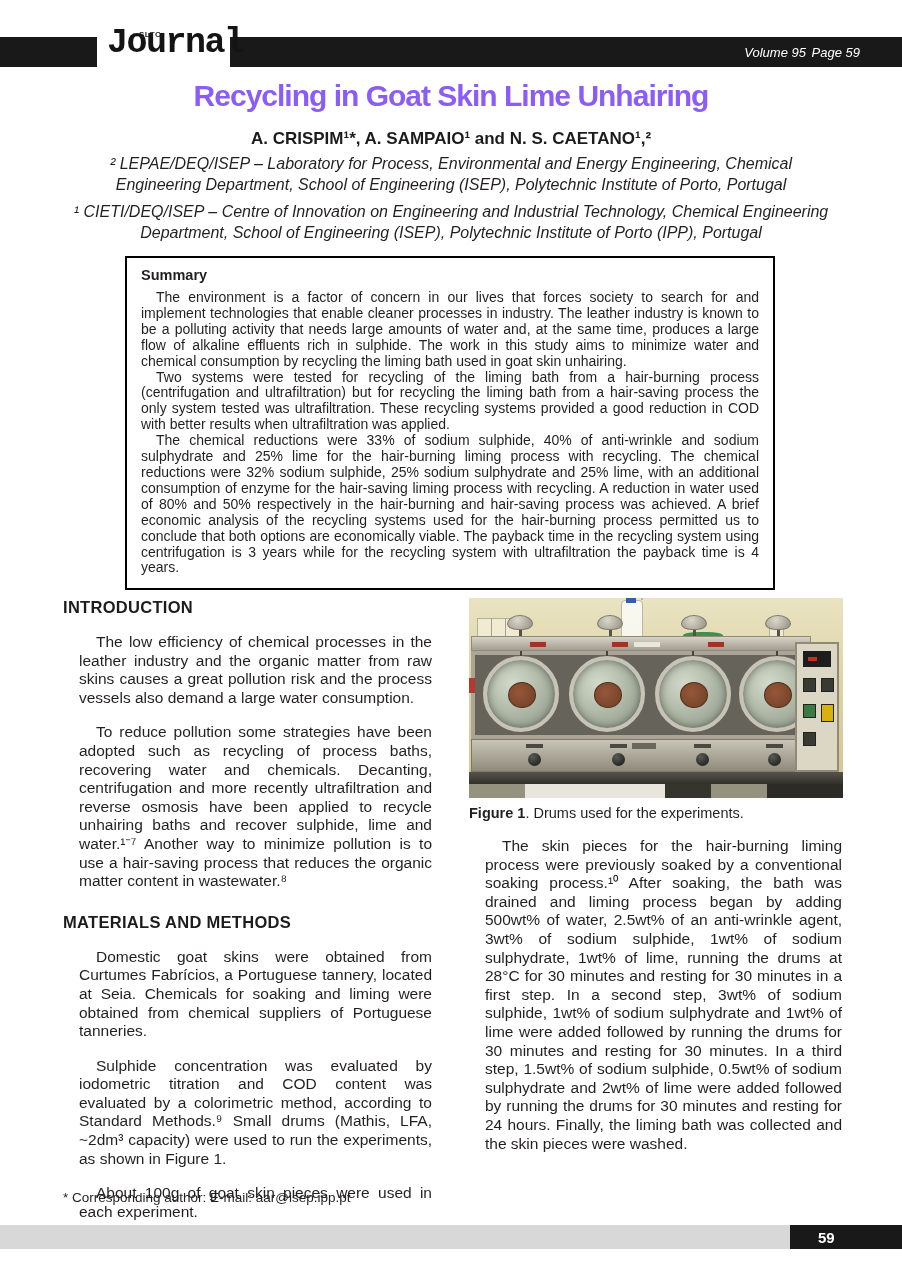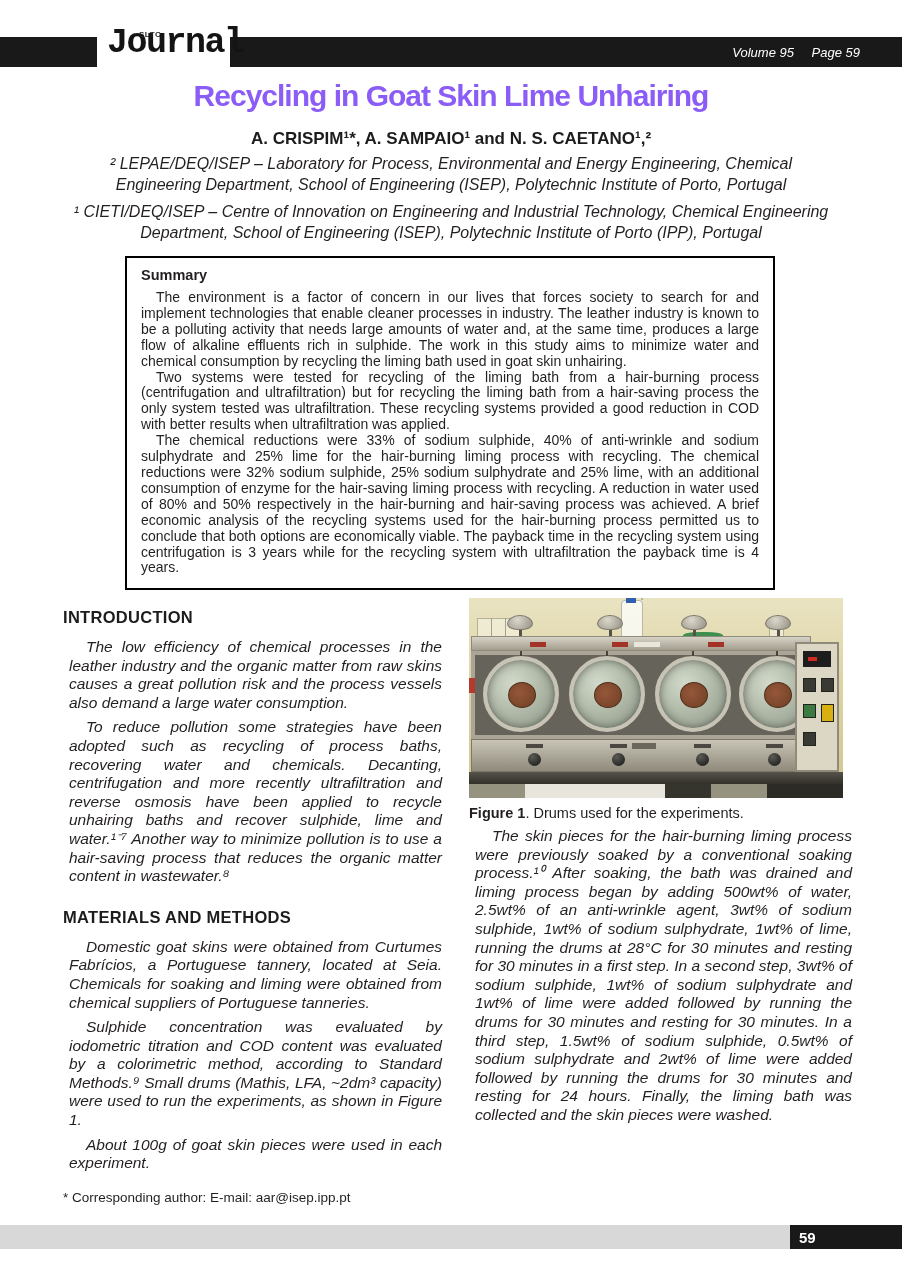--- a/index.html
+++ b/index.html
@@ -8,21 +8,21 @@
     font-family:"Liberation Sans", sans-serif; color:#231f20; overflow:hidden;
   }
 
   
   .header-bar { position:absolute; top:37px; left:0; right:0; height:30px; display:flex; }
   .bar-seg { background:#191919; height:30px; }
   .bar-left { width:97px; }
   .logo-gap { width:133px; position:relative; background:#ffffff; }
   .bar-right { flex:1; display:flex; align-items:center; justify-content:flex-end; padding-right:42px; }
   .volume-info { color:#ffffff; font-style:italic; font-size:13px; }
-  .volume-info span { margin-left:14px; }
+  .volume-info span { margin-left:2px; }
   .logo { position:absolute; left:10px; top:-11px; font-weight:700; font-size:35px; letter-spacing:-1.5px; color:#141414; line-height:1;font-family:Liberation Mono, monospace; }
   .logo-sltc { position:absolute; left:42px; top:-7px; font-size:8px; font-weight:700; letter-spacing:.5px; }
 
   
   .title { position:absolute; top:79px; left:0; width:100%; text-align:center;
            font-size:30px; font-weight:700; letter-spacing:-1px; color:#8b5cf6; }
   .authors { position:absolute; top:129px; left:0; width:100%; text-align:center;
              font-size:17px; font-weight:700; color:#1c1c1c; }
   .affiliations { position:absolute; top:153px; left:70px; right:70px; text-align:center;
                   font-style:italic; font-size:16px; line-height:21px; }
@@ -31,22 +31,22 @@
   
   .summary-box { position:absolute; top:256px; left:125px; width:650px; box-sizing:border-box;
                  border:2px solid #000; padding:9px 14px 12px 14px; }
   .summary-heading { font-size:14.5px; font-weight:700; margin:0 0 7px 0; }
   .summary-box p { font-size:14px; line-height:15.9px; text-align:justify; text-indent:15px; margin:0; }
 
   
   .columns { position:absolute; top:598px; left:63px; width:795px; display:flex; gap:21px; }
   .col-left { width:385px; }
   .col-right { width:389px; }
-  .sec-heading { font-size:16.5px; font-weight:700; letter-spacing:.3px; margin:10px 0 11px 0; color:#1c1c1c; }
-  .cols p.body { font-size:15.5px; line-height:18.6px; text-align:justify; text-indent:17px; margin:6px;font-style:italic; }
+  .sec-heading { font-size:16.5px; font-weight:700; letter-spacing:.3px; margin:0 0 11px 0; color:#1c1c1c; }
+  .cols p.body { font-size:15.5px; line-height:18.6px; text-align:justify; text-indent:17px; margin:16px; }
   .mt-section { margin-top:22px; }
   .footnote { position:absolute; top:1190px; left:63px; font-size:13.5px; }
 
   
   .photo { position:relative; width:374px; height:200px; overflow:hidden;
            background:linear-gradient(180deg,#eae3c2 0%,#dcd3a2 45%,#cfc68e 100%); }
   .glass { position:absolute; top:20px; width:13px; height:20px; background:rgba(255,255,250,.4); border:1px solid rgba(120,115,95,.5); }
   .bottle { position:absolute; left:152px; top:2px; width:20px; height:40px; background:rgba(250,250,245,.88); border:1px solid #b9b6aa; border-radius:4px 4px 2px 2px; }
   .bottle-cap { position:absolute; left:157px; top:-3px; width:10px; height:8px; background:#2f5fae; }
   .bottle-straw { position:absolute; left:160px; top:-12px; width:12px; height:12px; border:2px solid #aebd9f; border-bottom:none; border-left:none; border-radius:0 10px 0 0; }
@@ -89,21 +89,21 @@
   .dark-notch { position:absolute; left:196px; top:186px; width:46px; height:14px; background:#35342d; }
   .dark-right { position:absolute; left:298px; top:186px; width:76px; height:14px; background:#2c2b26; }
 
   .fig-caption { font-size:14.5px; margin:7px 0 0 0; }
   .fig-caption b { font-weight:700; }
 
   
   .footer-bar { position:absolute; top:1225px; left:0; width:902px; height:24px; background:#d8d8d8; }
   .page-num-box { position:absolute; top:1225px; left:790px; width:112px; height:24px; background:#191919;
                   display:flex; align-items:center; }
-  .page-num { color:#ffffff; font-weight:700; font-size:15px; padding-left:9px; }
+  .page-num { color:#ffffff; font-weight:700; font-size:15px; padding-left:28px; }
 </style>
 </head>
 <body>
 
 <div class="page">
 
   <div class="header-bar">
     <div class="bar-seg bar-left"></div>
     <div class="logo-gap">
       <div class="logo">Journal</div>

